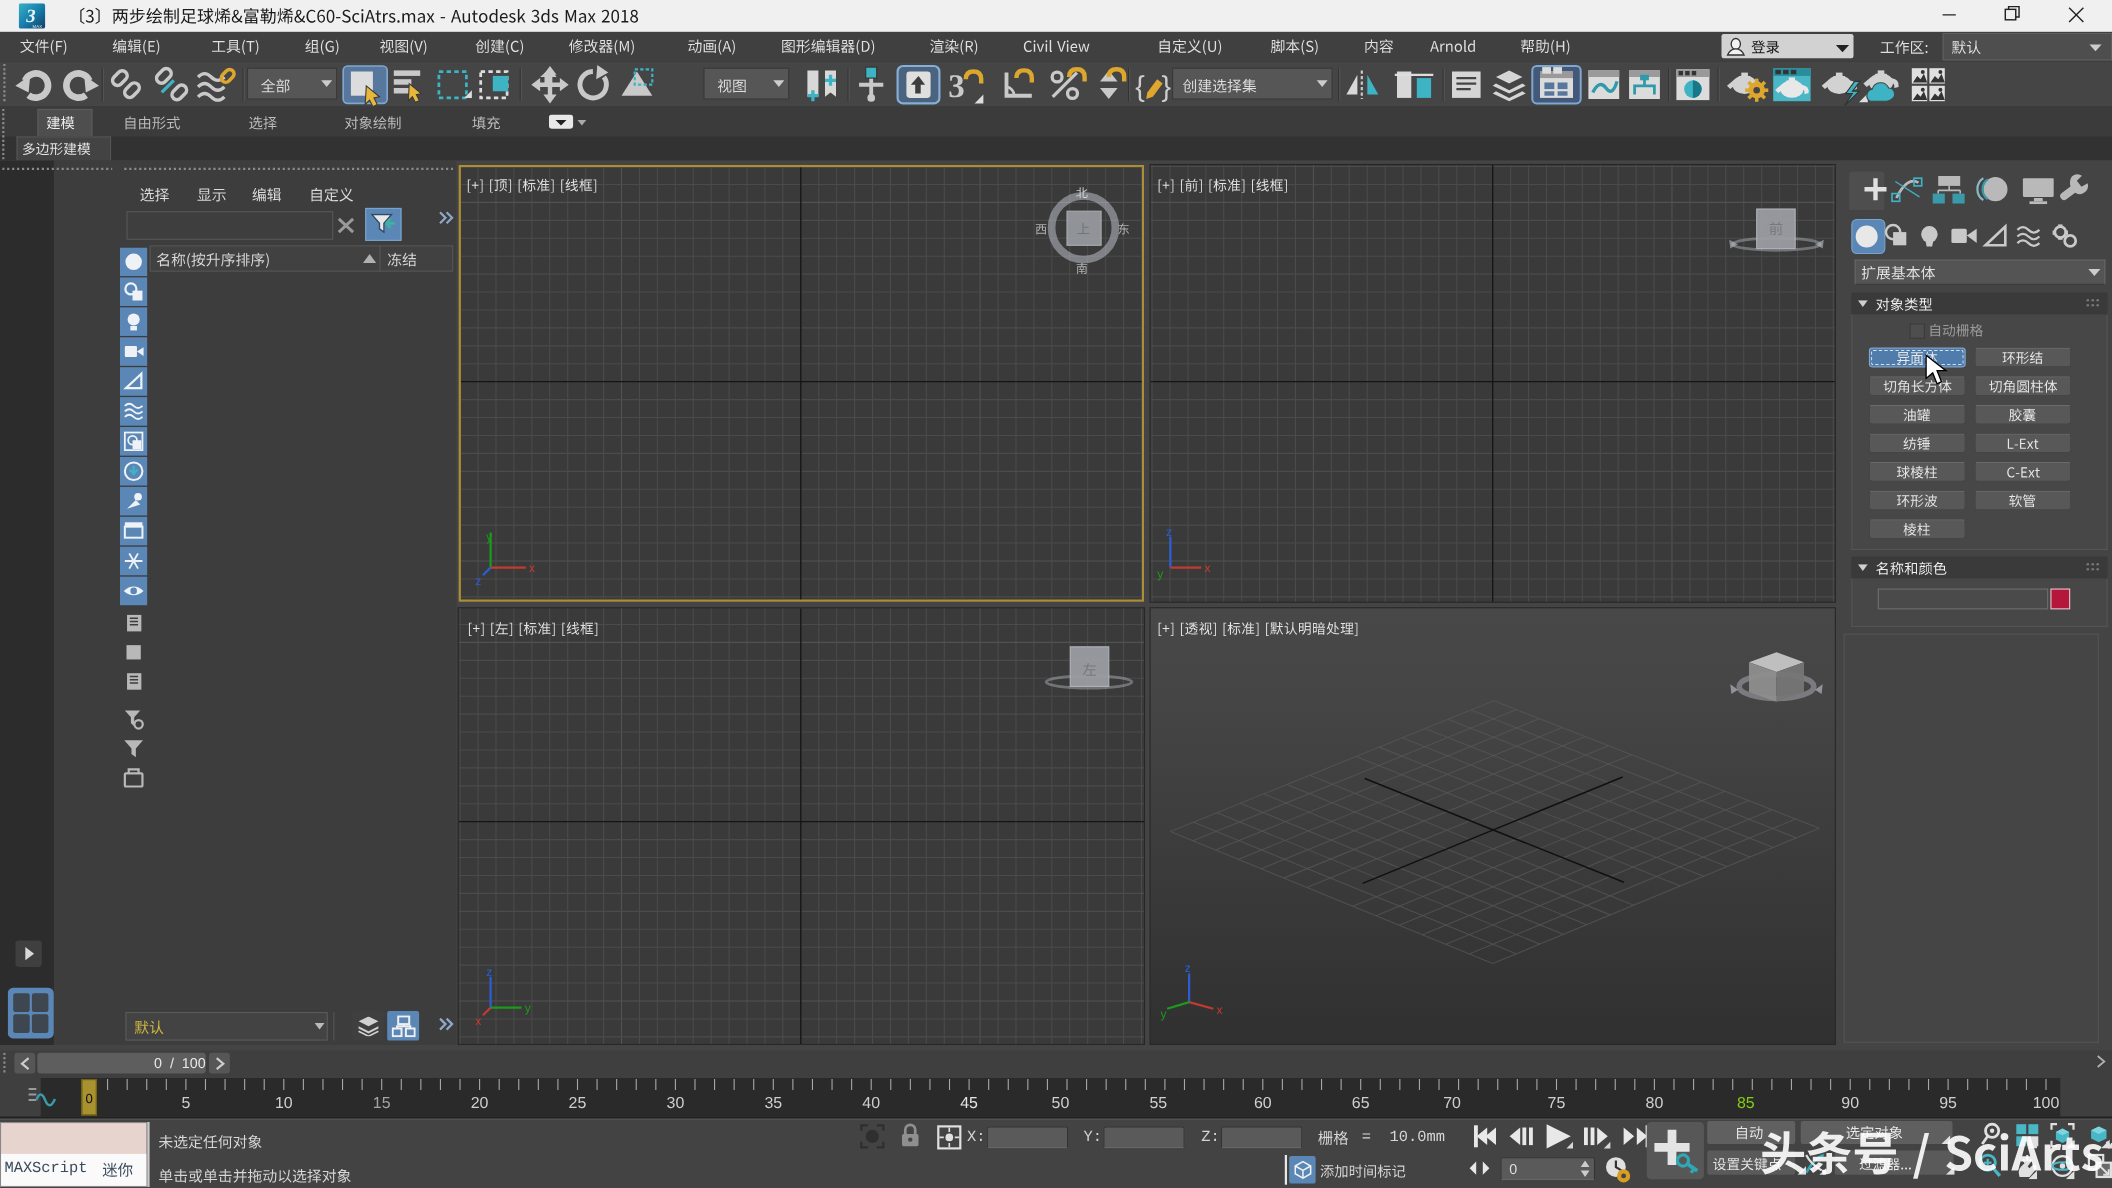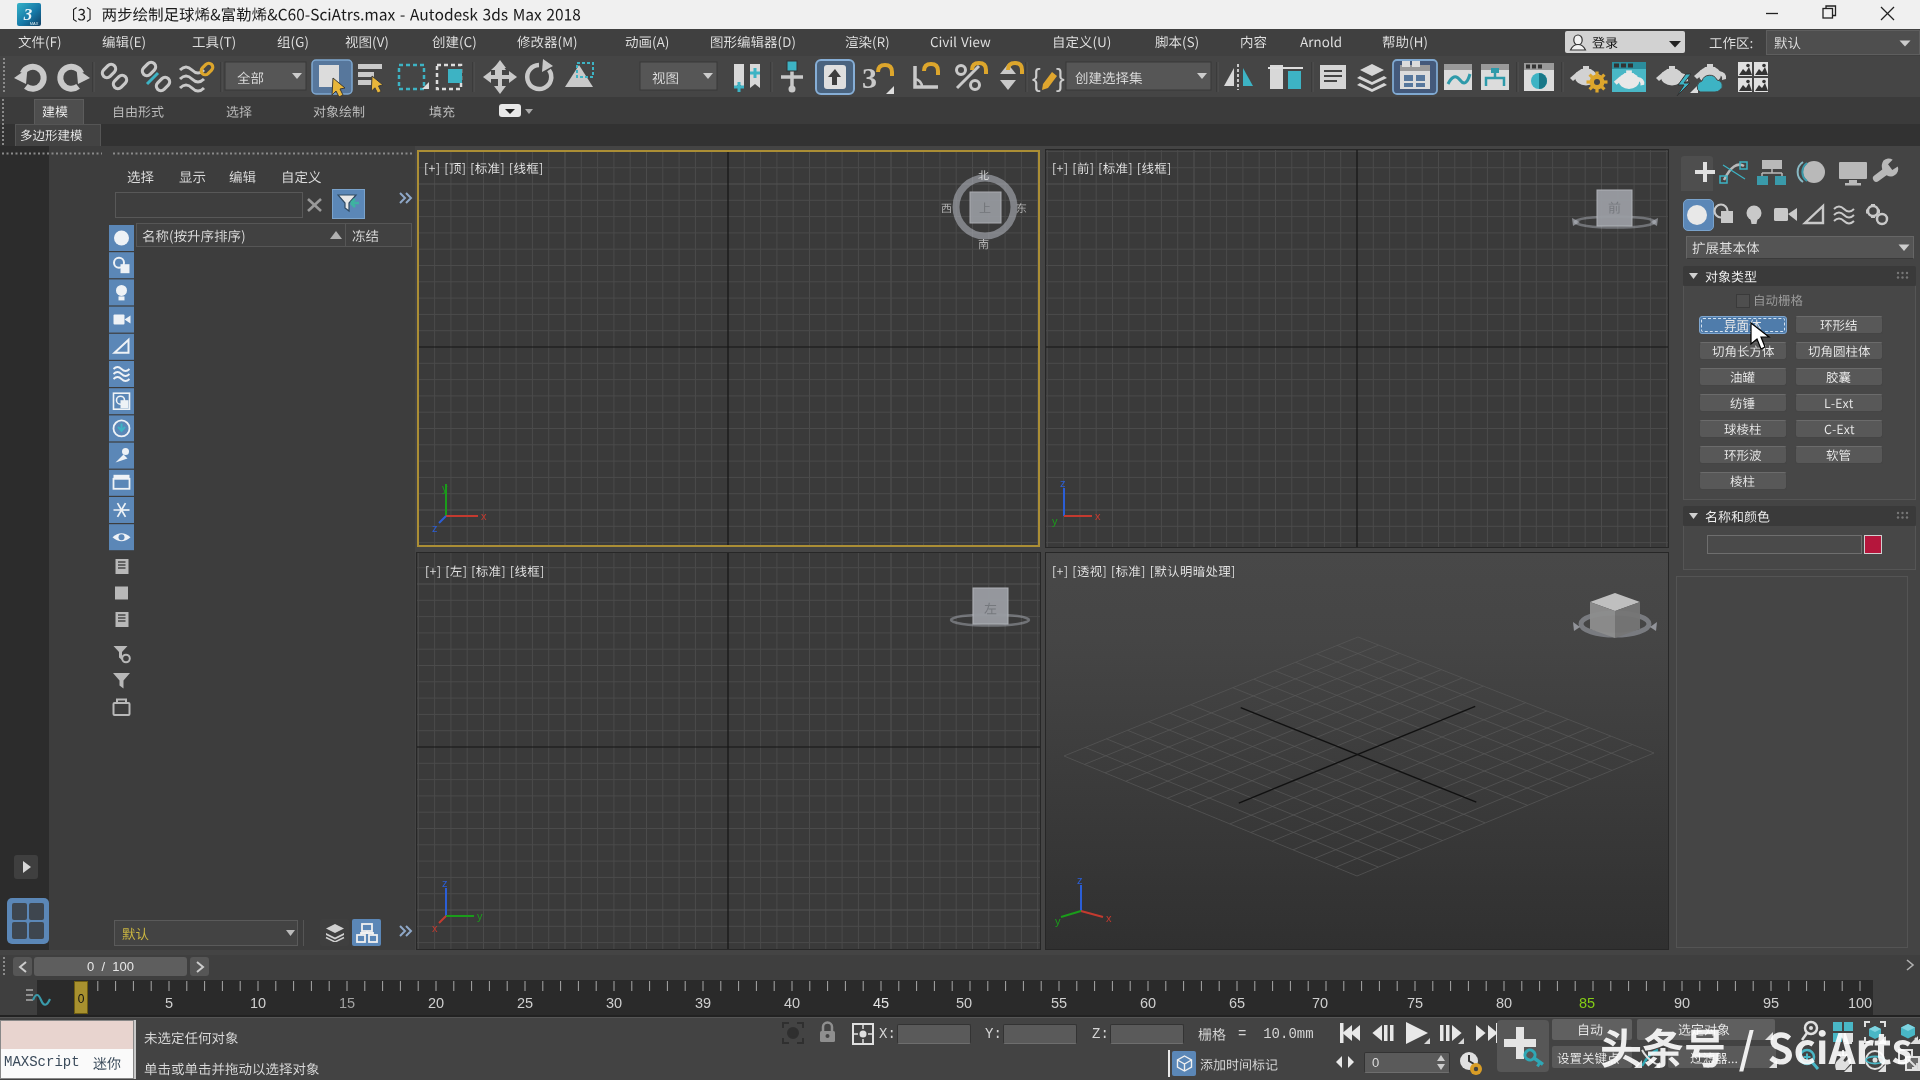--- a/index.html
+++ b/index.html
@@ -1410,21 +1410,21 @@
 <div class="a" style="left:1676px;top:576px;width:232px;height:372px;background:#454545;border:1px solid #545454;box-sizing:border-box"></div>
 <div class="a" style="left:0px;top:955px;width:1920px;height:25px;background:#3f3f3f"></div>
 <svg class="a" style="left:2px;top:957px" width="6" height="20">
     <line x1="2" y1="0" x2="2" y2="20" stroke="#8a8a8a" stroke-width="2" stroke-dasharray="2 2"></line>
   </svg>
 <div class="a" style="left:13px;top:957px;width:19px;height:19px;background:#565656;border-radius:3px"></div>
 <svg class="a" style="left:18px;top:961px" width="9" height="12">
     <path d="M8 1 L2 6 L8 11" fill="none" stroke="#ccc" stroke-width="2"></path>
   </svg>
 <div class="a" style="left:34px;top:957px;width:153px;height:19px;background:#5e5e5e;border-radius:3px"></div>
-<div class="a" style="left:34px;top:959px;font:400 13px 'Liberation Sans',sans-serif;color:#e8e8e8;letter-spacing:0px;white-space:nowrap;width:153px;text-align:center">0&nbsp;&nbsp;/&nbsp;&nbsp;100</div>
+<div class="a" style="left:34px;top:959px;font:400 13px 'Liberation Sans',sans-serif;color:#e8e8e8;letter-spacing:0px;white-space:nowrap;width:153px;text-align:right">0&nbsp;&nbsp;/&nbsp;&nbsp;100</div>
 <div class="a" style="left:190px;top:957px;width:19px;height:19px;background:#565656;border-radius:3px"></div>
 <svg class="a" style="left:196px;top:961px" width="9" height="12">
     <path d="M1 1 L7 6 L1 11" fill="none" stroke="#ccc" stroke-width="2"></path>
   </svg>
 <svg class="a" style="left:1904px;top:958px" width="16" height="55">
     <g fill="none" stroke="#b0b0b0" stroke-width="1.6">
       <path d="M3 2 l6 5 l-6 5"></path>
       <path d="M9 40 l-6 5 l6 5"></path>
     </g>
   </svg>
@@ -1533,25 +1533,25 @@
     <line x1="1824.4" y1="1" x2="1824.4" y2="11" stroke="#a8a8a8"></line>
     <line x1="1842.2" y1="1" x2="1842.2" y2="11" stroke="#a8a8a8"></line>
     <line x1="1860.0" y1="1" x2="1860.0" y2="11" stroke="#a8a8a8"></line>
   </svg>
 <div class="a" style="left:155.0px;top:995px;font:400 14.5px 'Liberation Sans',sans-serif;color:#cfcfcf;letter-spacing:0px;white-space:nowrap;width:28px;text-align:center">5</div>
 <div class="a" style="left:244.0px;top:995px;font:400 14.5px 'Liberation Sans',sans-serif;color:#cfcfcf;letter-spacing:0px;white-space:nowrap;width:28px;text-align:center">10</div>
 <div class="a" style="left:333.0px;top:995px;font:400 14.5px 'Liberation Sans',sans-serif;color:#a3a3a3;letter-spacing:0px;white-space:nowrap;width:28px;text-align:center">15</div>
 <div class="a" style="left:422.0px;top:995px;font:400 14.5px 'Liberation Sans',sans-serif;color:#cfcfcf;letter-spacing:0px;white-space:nowrap;width:28px;text-align:center">20</div>
 <div class="a" style="left:511.0px;top:995px;font:400 14.5px 'Liberation Sans',sans-serif;color:#cfcfcf;letter-spacing:0px;white-space:nowrap;width:28px;text-align:center">25</div>
 <div class="a" style="left:600.0px;top:995px;font:400 14.5px 'Liberation Sans',sans-serif;color:#cfcfcf;letter-spacing:0px;white-space:nowrap;width:28px;text-align:center">30</div>
-<div class="a" style="left:689.0px;top:995px;font:400 14.5px 'Liberation Sans',sans-serif;color:#cfcfcf;letter-spacing:0px;white-space:nowrap;width:28px;text-align:center">39</div>
+<div class="a" style="left:689.0px;top:995px;font:400 14.5px 'Liberation Sans',sans-serif;color:#cfcfcf;letter-spacing:0px;white-space:nowrap;width:28px;text-align:center">35</div>
 <div class="a" style="left:778.0px;top:995px;font:400 14.5px 'Liberation Sans',sans-serif;color:#cfcfcf;letter-spacing:0px;white-space:nowrap;width:28px;text-align:center">40</div>
 <div class="a" style="left:867.0px;top:995px;font:400 14.5px 'Liberation Sans',sans-serif;color:#e5e5e5;letter-spacing:0px;white-space:nowrap;width:28px;text-align:center">45</div>
 <div class="a" style="left:956.0px;top:995px;font:400 14.5px 'Liberation Sans',sans-serif;color:#cfcfcf;letter-spacing:0px;white-space:nowrap;width:28px;text-align:left">50</div>
-<div class="a" style="left:1045.0px;top:995px;font:400 14.5px 'Liberation Sans',sans-serif;color:#cfcfcf;letter-spacing:0px;white-space:nowrap;width:28px;text-align:center">55</div>
+<div class="a" style="left:1045.0px;top:995px;font:400 14.5px 'Liberation Sans',sans-serif;color:#cfcfcf;letter-spacing:0px;white-space:nowrap;width:28px;">55</div>
 <div class="a" style="left:1134.0px;top:995px;font:400 14.5px 'Liberation Sans',sans-serif;color:#cfcfcf;letter-spacing:0px;white-space:nowrap;width:28px;text-align:center">60</div>
 <div class="a" style="left:1223.0px;top:995px;font:400 14.5px 'Liberation Sans',sans-serif;color:#cfcfcf;letter-spacing:0px;white-space:nowrap;width:28px;text-align:center">65</div>
 <div class="a" style="left:1312.0px;top:995px;font:400 14.5px 'Liberation Sans',sans-serif;color:#cfcfcf;letter-spacing:0px;white-space:nowrap;width:28px;text-align:left">70</div>
 <div class="a" style="left:1401.0px;top:995px;font:400 14.5px 'Liberation Sans',sans-serif;color:#cfcfcf;letter-spacing:0px;white-space:nowrap;width:28px;text-align:center">75</div>
 <div class="a" style="left:1490.0px;top:995px;font:400 14.5px 'Liberation Sans',sans-serif;color:#cfcfcf;letter-spacing:0px;white-space:nowrap;width:28px;text-align:center">80</div>
 <div class="a" style="left:1579.0px;top:995px;font:400 14.5px 'Liberation Sans',sans-serif;color:#84cc16;letter-spacing:0px;white-space:nowrap;width:28px;text-align:left">85</div>
 <div class="a" style="left:1668.0px;top:995px;font:400 14.5px 'Liberation Sans',sans-serif;color:#cfcfcf;letter-spacing:0px;white-space:nowrap;width:28px;text-align:center">90</div>
 <div class="a" style="left:1757.0px;top:995px;font:400 14.5px 'Liberation Sans',sans-serif;color:#cfcfcf;letter-spacing:0px;white-space:nowrap;width:28px;text-align:center">95</div>
 <div class="a" style="left:1846.0px;top:995px;font:400 14.5px 'Liberation Sans',sans-serif;color:#cfcfcf;letter-spacing:0px;white-space:nowrap;width:28px;text-align:center">100</div>
 <svg class="a" style="left:24px;top:986px" width="28" height="24">

